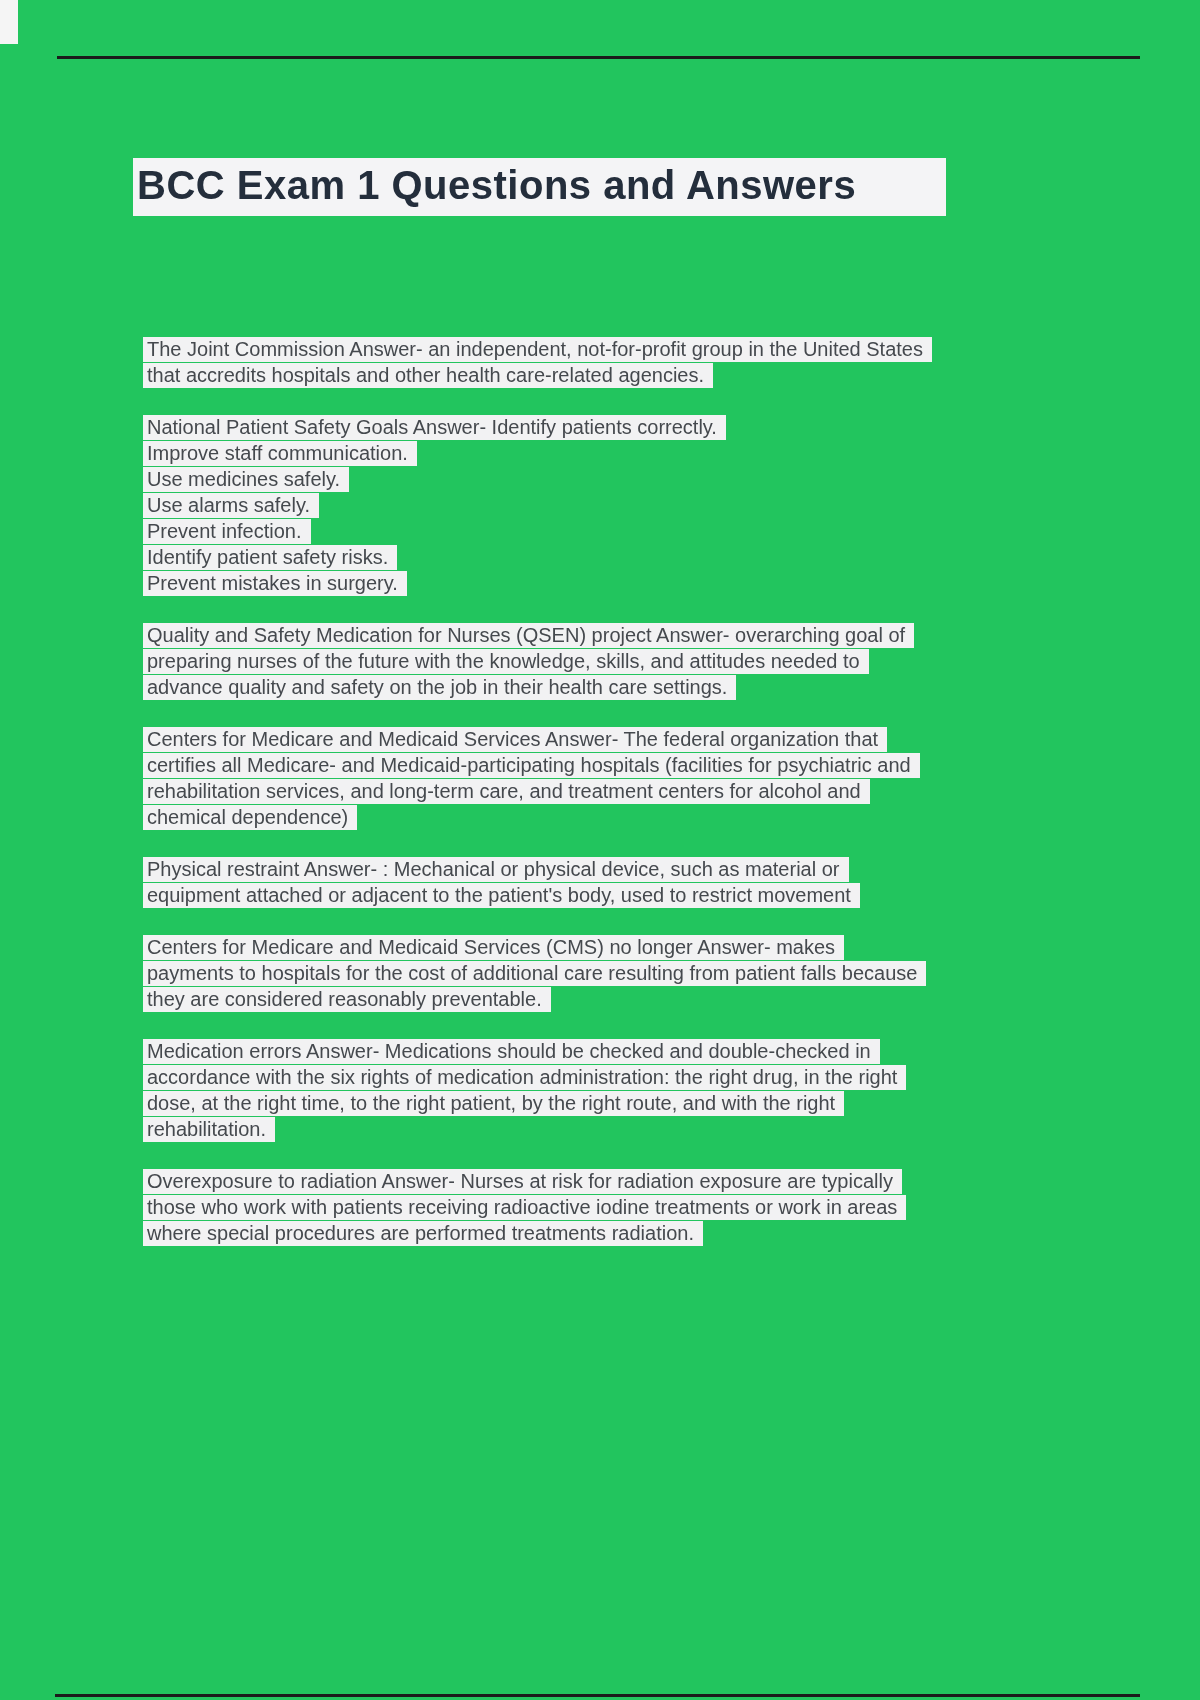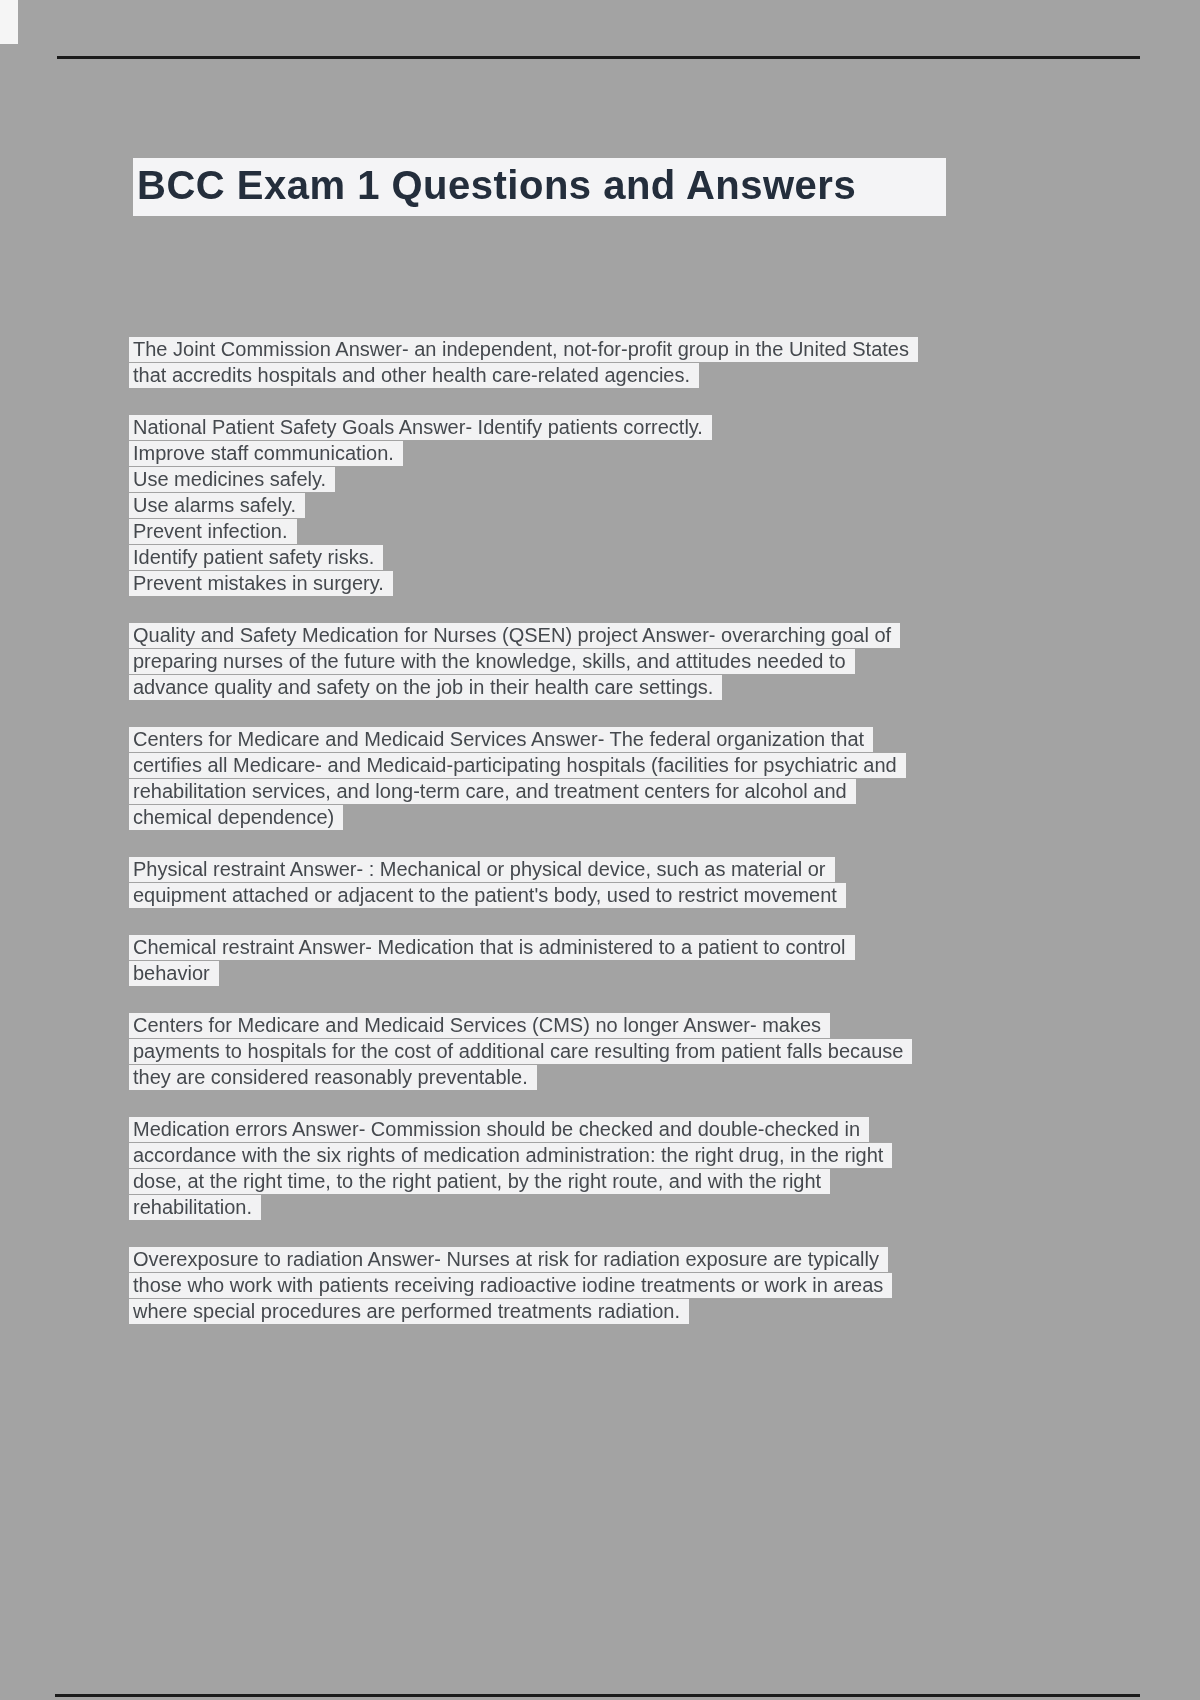--- a/index.html
+++ b/index.html
@@ -4,21 +4,21 @@
 <style>
   html, body {
     margin: 0;
     padding: 0;
     background: #ffffff;
   }
   .page {
     position: relative;
     width: 1200px;
     height: 1700px;
-    background: #a3a3a3;
+    background: #22c55e;
     overflow: hidden;
     font-family: "Liberation Sans", sans-serif;
   }
   .rule {
     position: absolute;
     height: 3px;
     background: #1b1b1b;
   }
   .rule-top {
     left: 57px;
@@ -48,21 +48,21 @@
     font-size: 40px;
     font-weight: bold;
     letter-spacing: 0.5px;
     color: #242e3c;
     background: #f4f4f6;
     padding: 5px 90px 8px 4px;
     white-space: nowrap;
   }
   .content {
     position: absolute;
-    left: 133px;
+    left: 147px;
     top: 336px;
     width: 1010px;
     font-size: 20px;
     color: #45494e;
   }
   .para {
     margin: 0 0 26px 0;
   }
   .line {
     line-height: 26px;
@@ -109,30 +109,26 @@
           <div class="line"><span>Centers for Medicare and Medicaid Services Answer- The federal organization that</span></div>
           <div class="line"><span>certifies all Medicare- and Medicaid-participating hospitals (facilities for psychiatric and</span></div>
           <div class="line"><span>rehabilitation services, and long-term care, and treatment centers for alcohol and</span></div>
           <div class="line"><span>chemical dependence)</span></div>
         </div>
         <div class="para">
           <div class="line"><span>Physical restraint Answer- : Mechanical or physical device, such as material or</span></div>
           <div class="line"><span>equipment attached or adjacent to the patient's body, used to restrict movement</span></div>
         </div>
         <div class="para">
-          <div class="line"><span>Chemical restraint Answer- Medication that is administered to a patient to control</span></div>
-          <div class="line"><span>behavior</span></div>
-        </div>
-        <div class="para">
           <div class="line"><span>Centers for Medicare and Medicaid Services (CMS) no longer Answer- makes</span></div>
           <div class="line"><span>payments to hospitals for the cost of additional care resulting from patient falls because</span></div>
           <div class="line"><span>they are considered reasonably preventable.</span></div>
         </div>
         <div class="para">
-          <div class="line"><span>Medication errors Answer- Commission should be checked and double-checked in</span></div>
+          <div class="line"><span>Medication errors Answer- Medications should be checked and double-checked in</span></div>
           <div class="line"><span>accordance with the six rights of medication administration: the right drug, in the right</span></div>
           <div class="line"><span>dose, at the right time, to the right patient, by the right route, and with the right</span></div>
           <div class="line"><span>rehabilitation.</span></div>
         </div>
         <div class="para">
           <div class="line"><span>Overexposure to radiation Answer- Nurses at risk for radiation exposure are typically</span></div>
           <div class="line"><span>those who work with patients receiving radioactive iodine treatments or work in areas</span></div>
           <div class="line"><span>where special procedures are performed treatments radiation.</span></div>
         </div>
       </div>

